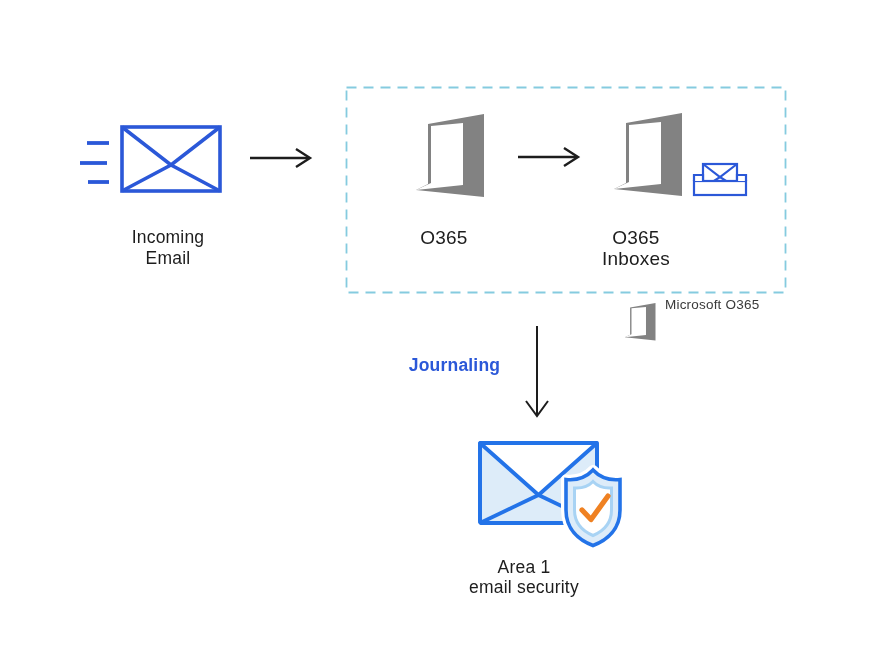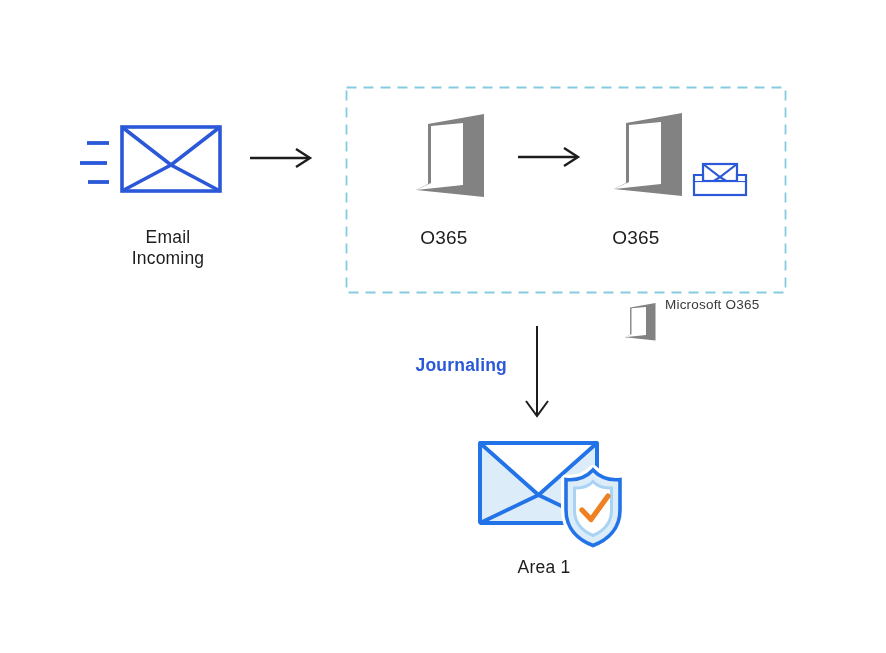--- a/index.html
+++ b/index.html
@@ -23,21 +23,21 @@
   .node-label{
     font-size:19px;line-height:21px;color:var(--text-color);
     text-align:center;letter-spacing:.2px;
   }
   .node-label.big{font-size:17.5px;}
   .legend-label{
     font-size:13.5px;color:var(--legend-text-color);letter-spacing:.2px;
   }
   .journaling{
     font-size:17.5px;font-weight:600;color:var(--royal-blue);
-    text-align:right;letter-spacing:.2px;
+    text-align:center;letter-spacing:.2px;
   }
   
   .s-royal{stroke:var(--royal-blue);fill:none;}
   .f-white-s-royal{stroke:var(--royal-blue);fill:#ffffff;}
   .s-arrow{stroke:var(--arrow-color);fill:none;}
   .s-dash{stroke:var(--dashed-border);fill:none;}
   .logo-gray{fill:var(--logo-gray);}
   .logo-window{fill:#ffffff;}
   .env-fill{fill:var(--light-blue-fill);stroke:var(--area-blue);}
   .env-flap{fill:#ffffff;stroke:var(--area-blue);}
@@ -68,22 +68,22 @@
       <line x1="10" y1="62" x2="31" y2="62"></line>
     </g>
     <g class="s-royal" stroke-width="3.6">
       <rect x="44" y="7" width="98" height="64"></rect>
       <path d="M44 7 L93 45 L142 7"></path>
       <path d="M44 71 L93 45 L142 71"></path>
     </g>
   </svg>
 
   <div class="abs node-label big" style="left:98px;top:227px;width:140px">
+    <div>Incoming</div>
     <div>Email</div>
-    <div>Incoming</div>
   </div>
 
   <svg class="abs" style="left:246px;top:145px" width="72" height="26" viewBox="0 0 72 26">
     <g class="s-arrow" stroke-width="2.4">
       <line x1="4" y1="13" x2="63" y2="13"></line>
       <polyline points="50,4 64,13 50,22" fill="none"></polyline>
     </g>
   </svg>
 
   <svg class="abs" style="left:345px;top:86px" width="442" height="208" viewBox="0 0 442 208">
@@ -115,20 +115,21 @@
       <path class="s-royal" d="M11 2 L28 15 L45 2"></path>
       <path class="s-royal" d="M11 26 L28 15 L45 26"></path>
       <rect class="f-white-s-royal" x="2" y="19" width="52" height="14"></rect>
       <path class="f-white-s-royal" d="M2 19 L2 13 L11 13 L11 19"></path>
       <path class="f-white-s-royal" d="M54 19 L54 13 L45 13 L45 19"></path>
     </g>
   </svg>
 
   <div class="abs node-label" style="left:576px;top:227px;width:120px">
     <div>O365</div>
+    <div>Inboxes</div>
   </div>
 
   <svg class="abs" style="left:621px;top:302px" width="35" height="39" viewBox="0 0 77 86">
     <use href="#office-logo"></use>
   </svg>
   <div class="abs legend-label" style="left:665px;top:297px">Microsoft O365</div>
 
   <div class="abs journaling" style="left:402px;top:355px;width:105px">Journaling</div>
 
   <svg class="abs" style="left:523px;top:324px" width="28" height="96" viewBox="0 0 28 96">
@@ -147,17 +148,18 @@
       <rect class="env-line" x="4" y="5" width="117" height="80" rx="2" stroke-width="3.8"></rect>
     </g>
     <g transform="translate(87,31)">
       <path class="shield-halo" stroke-width="10" stroke-linejoin="round" d="M30 1 C37 8.5 47 11.5 57 10.5 L57 41 C57 60 44.5 71 30 76.5 C15.5 71 3 60 3 41 L3 10.5 C13 11.5 23 8.5 30 1 Z"></path>
       <path class="shield-outer" stroke-width="3.6" d="M30 1 C37 8.5 47 11.5 57 10.5 L57 41 C57 60 44.5 71 30 76.5 C15.5 71 3 60 3 41 L3 10.5 C13 11.5 23 8.5 30 1 Z"></path>
       <path class="shield-inner" stroke-width="3" d="M30 12.5 C34.8 17.5 41.5 19.5 48.5 19 L48.5 41 C48.5 54.5 39.5 62.5 30 66.5 C20.5 62.5 11.5 54.5 11.5 41 L11.5 19 C18.5 19.5 25.2 17.5 30 12.5 Z"></path>
       <path class="check" stroke-width="5.2" stroke-linecap="round" stroke-linejoin="round" d="M19 41 L28 50.5 L45 27"></path>
     </g>
   </svg>
 
-  <div class="abs node-label big" style="left:444px;top:557px;width:200px;line-height:20px">
+  <div class="abs node-label big" style="left:424px;top:557px;width:200px;line-height:20px">
     <div>Area 1</div>
+    <div>email security</div>
   </div>
 
 </div>
 
 </body></html>

